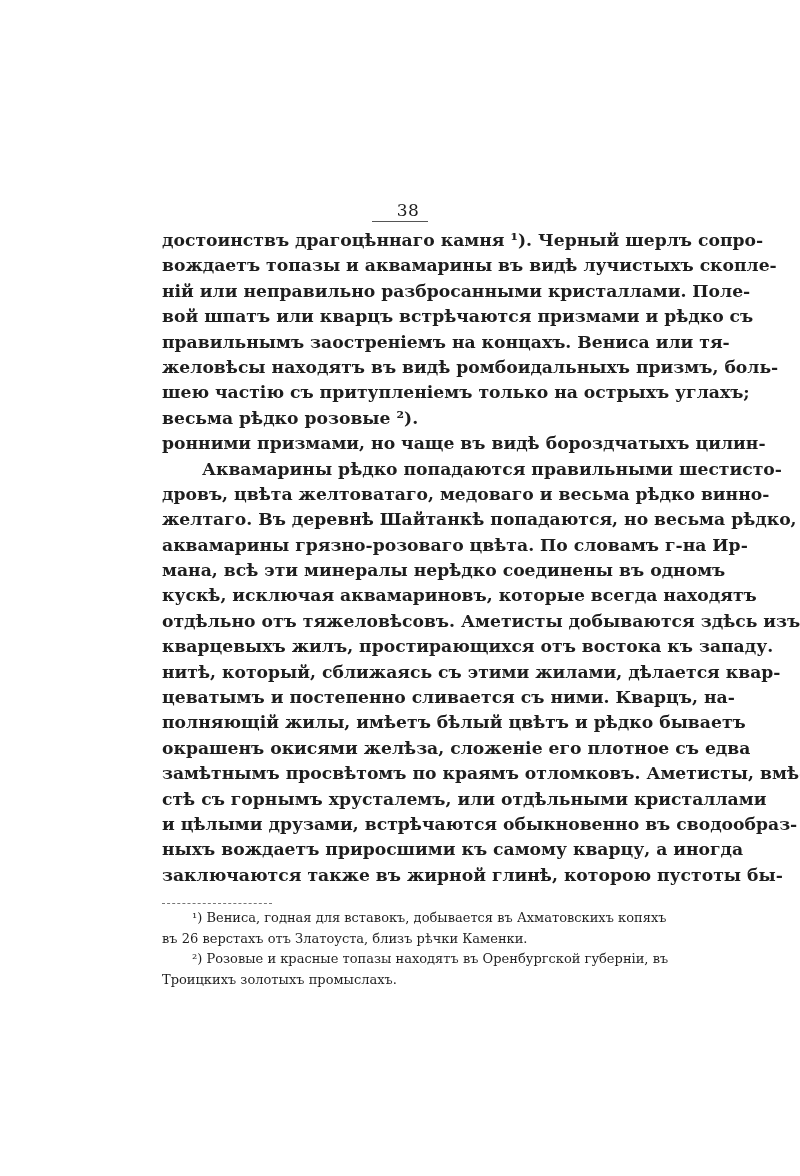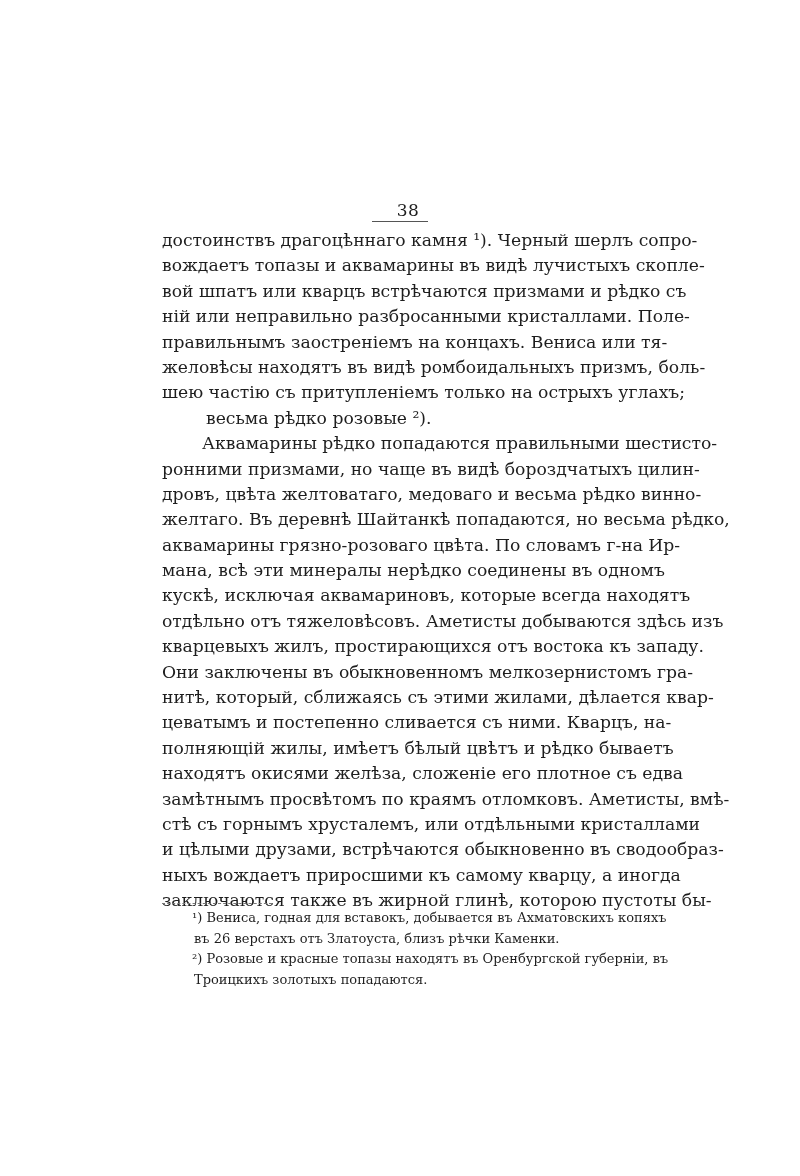--- a/index.html
+++ b/index.html
@@ -2,70 +2,69 @@
 <html><head>
 <meta charset="utf-8">
 <style>
   html, body { margin: 0; padding: 0; background: #ffffff; }
   body { width: 800px; height: 1176px; position: relative; overflow: hidden;
          font-family: "DejaVu Serif", "Liberation Serif", serif; color: #1e1e1e; }
   .page-number { position: absolute; top: 200px; left: 8px; width: 800px; text-align: center;
                  font-size: 17px; letter-spacing: 0.5px; }
   .page-rule { position: absolute; top: 221px; left: 372px; width: 56px; height: 0;
                border-top: 1px solid #555; }
-  .body-text { position: absolute; top: 228px; left: 162px; width: 478px; }
+  .body-text { position: absolute; top: 228px; left: 162px; width: 478px; font-weight: bold; }
   .line { font-size: 17.2px; line-height: 25.4px; text-align: justify; text-align-last: justify;
           white-space: nowrap; height: 25.4px; }
-  .line.last { text-align-last: left; margin-left: 44px; }
+  .line.last { text-align-last: left; }
   .line.indent { padding-left: 40px; }
   .fn-rule { position: absolute; top: 903px; left: 162px; width: 110px; height: 0;
              border-top: 1px dashed #777; }
   .footnotes { position: absolute; top: 908px; left: 162px; width: 478px; }
   .fn-line { font-size: 13px; line-height: 20.6px; text-align: justify; text-align-last: justify;
              white-space: nowrap; height: 20.6px; }
-  .fn-line.last { text-align-last: left; margin-left: 32px; }
+  .fn-line.last { text-align-last: left; }
   .fn-line.indent { padding-left: 30px; }
 </style>
 </head>
 <body>
 
 <div>
   <div class="page-number">38</div>
   <div class="page-rule"></div>
 
   <div class="body-text" id="body-text">
       <div class="line">достоинствъ драгоцѣннаго камня ¹). Черный шерлъ сопро-</div>
       <div class="line">вождаетъ топазы и аквамарины въ видѣ лучистыхъ скопле-</div>
+      <div class="line">нiй или неправильно разбросанными кристаллами. Поле-</div>
       <div class="line">вой шпатъ или кварцъ встрѣчаются призмами и рѣдко съ</div>
-      <div class="line">нiй или неправильно разбросанными кристаллами. Поле-</div>
       <div class="line">правильнымъ заостренiемъ на концахъ. Вениса или тя-</div>
       <div class="line">желовѣсы находятъ въ видѣ ромбоидальныхъ призмъ, боль-</div>
       <div class="line">шею частiю съ притупленiемъ только на острыхъ углахъ;</div>
       <div class="line last">весьма рѣдко розовые ²).</div>
+      <div class="line">ронними призмами, но чаще въ видѣ бороздчатыхъ цилин-</div>
       <div class="line indent">Аквамарины рѣдко попадаются правильными шестисто-</div>
-      <div class="line">ронними призмами, но чаще въ видѣ бороздчатыхъ цилин-</div>
       <div class="line">дровъ, цвѣта желтоватаго, медоваго и весьма рѣдко винно-</div>
       <div class="line">желтаго. Въ деревнѣ Шайтанкѣ попадаются, но весьма рѣдко,</div>
       <div class="line">аквамарины грязно-розоваго цвѣта. По словамъ г-на Ир-</div>
       <div class="line">мана, всѣ эти минералы нерѣдко соединены въ одномъ</div>
       <div class="line">кускѣ, исключая аквамариновъ, которые всегда находятъ</div>
       <div class="line">отдѣльно отъ тяжеловѣсовъ. Аметисты добываются здѣсь изъ</div>
       <div class="line">кварцевыхъ жилъ, простирающихся отъ востока къ западу.</div>
-      <div class="line">Они заключены въ обыкновенномъ мелкозернистомъ гра-</div>
       <div class="line">нитѣ, который, сближаясь съ этими жилами, дѣлается квар-</div>
       <div class="line">цеватымъ и постепенно сливается съ ними. Кварцъ, на-</div>
       <div class="line">полняющiй жилы, имѣетъ бѣлый цвѣтъ и рѣдко бываетъ</div>
-      <div class="line">находятъ окисями желѣза, сложенiе его плотное съ едва</div>
+      <div class="line">окрашенъ окисями желѣза, сложенiе его плотное съ едва</div>
       <div class="line">замѣтнымъ просвѣтомъ по краямъ отломковъ. Аметисты, вмѣ-</div>
       <div class="line">стѣ съ горнымъ хрусталемъ, или отдѣльными кристаллами</div>
       <div class="line">и цѣлыми друзами, встрѣчаются обыкновенно въ сводообраз-</div>
       <div class="line">ныхъ вождаетъ приросшими къ самому кварцу, а иногда</div>
       <div class="line">заключаются также въ жирной глинѣ, которою пустоты бы-</div>
     </div>
 
   <div class="fn-rule"></div>
   <div class="footnotes" id="footnotes">
       <div class="fn-line indent">¹) Вениса, годная для вставокъ, добывается въ Ахматовскихъ копяхъ</div>
       <div class="fn-line last">въ 26 верстахъ отъ Златоуста, близъ рѣчки Каменки.</div>
       <div class="fn-line indent">²) Розовые и красные топазы находятъ въ Оренбургской губернiи, въ</div>
-      <div class="fn-line last">Троицкихъ золотыхъ попадаются.</div>
+      <div class="fn-line last">Троицкихъ золотыхъ промыслахъ.</div>
     </div>
 </div>
 
 </body></html>

